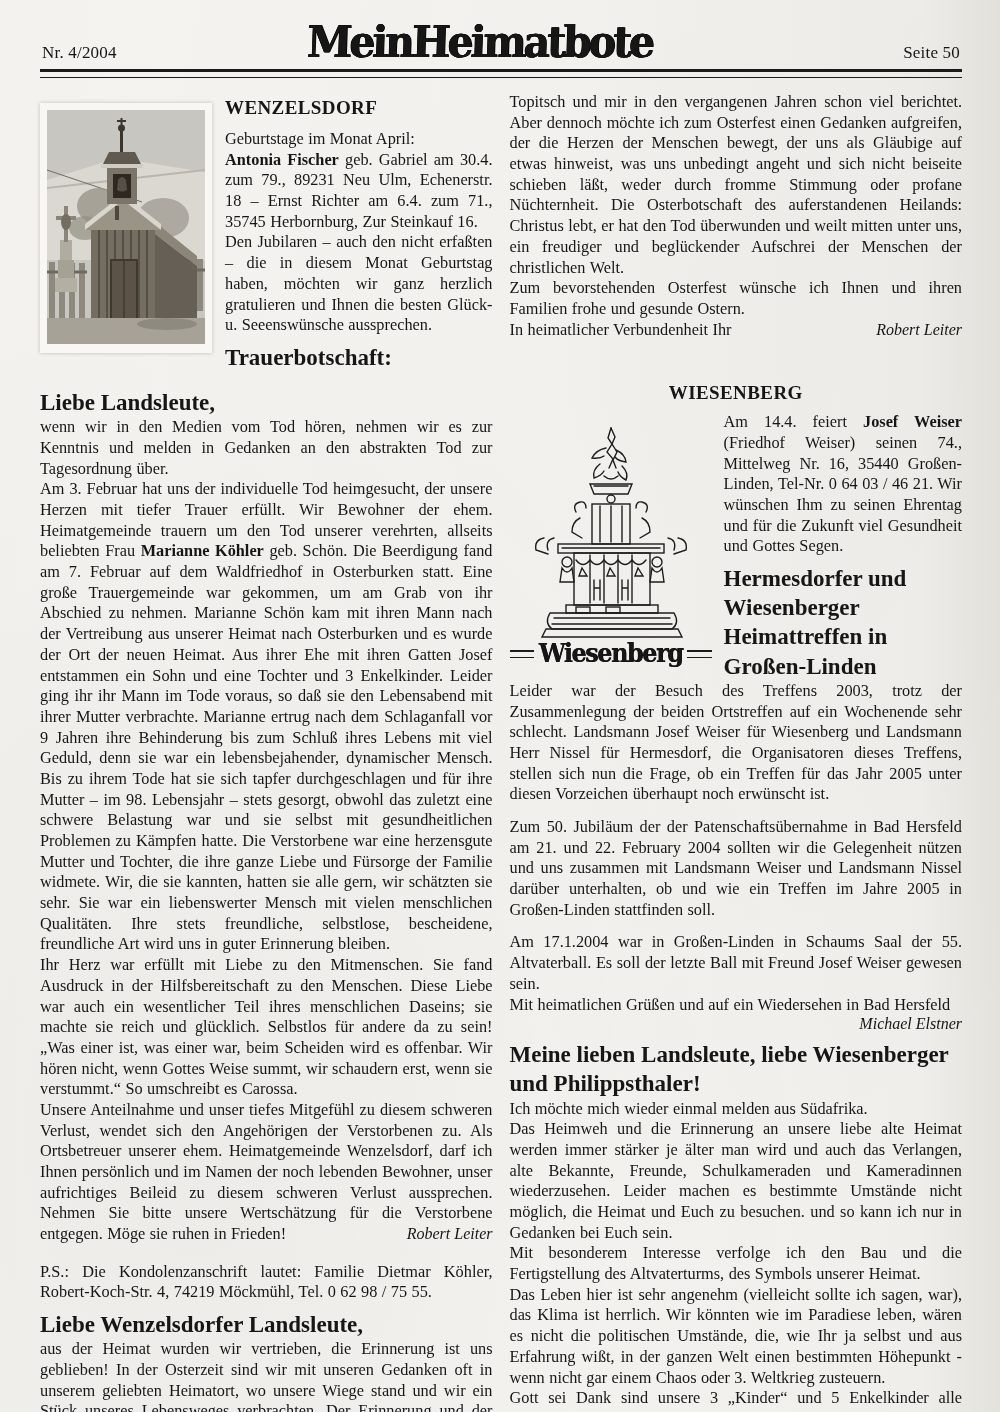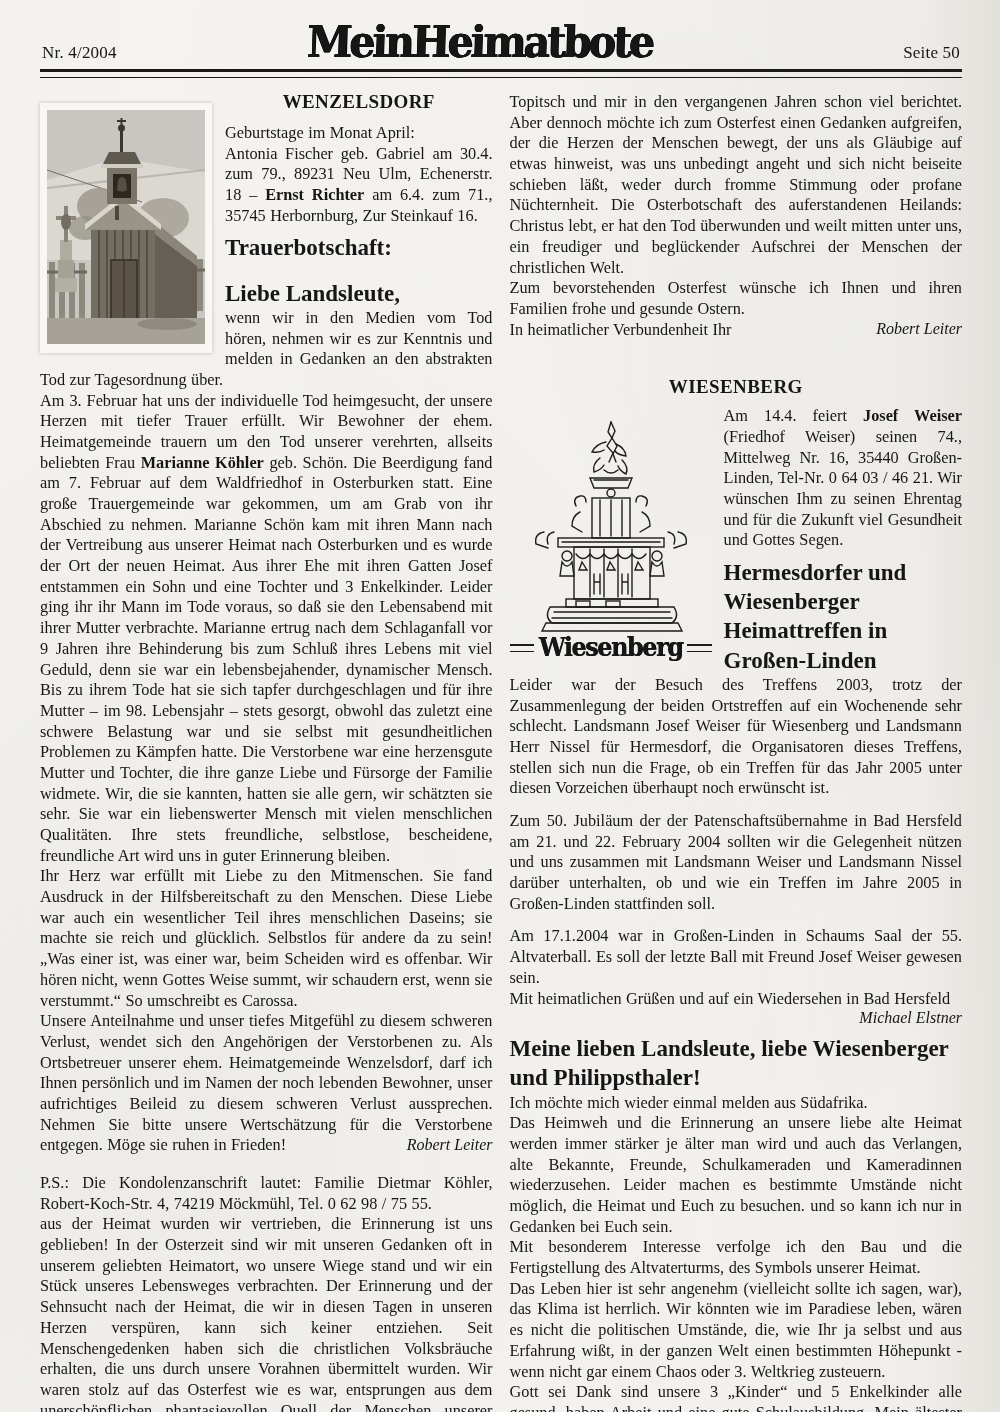--- a/index.html
+++ b/index.html
@@ -41,25 +41,25 @@
   }
   .cols{display:flex;gap:17px;padding:11px 38px 0 40px;}
   .col{flex:1;min-width:0;}
   .p{
     font-size:16.3px;line-height:1.27;text-align:justify;margin:0;
     word-spacing:.4px;
   }
   .gap-s{margin-top:19px;}
   .gap-m{margin-top:12px;}
   h2.sec{
-    font-size:19px;font-weight:bold;letter-spacing:.4px;margin:2px 0 10px 0;text-align:center;
+    font-size:19px;font-weight:bold;letter-spacing:.4px;margin:8px 0 10px 0;
   }
   h3.sub{font-size:23px;font-weight:bold;margin:7px 0 0 0;line-height:1.27;}
   .center{text-align:center;}
-  .sigline{display:flex;justify-content:space-between;align-items:flex-start;gap:10px;}
+  .sigline{display:flex;justify-content:space-between;align-items:center;gap:10px;}
   .sig{font-style:italic;text-align:right;}
   .sig-pull{font-style:italic;text-align:right;margin-top:-20px;}
   
   .photo{
     float:left;width:172px;margin:6px 13px 4px 0;
     background:#f8f7f3;padding:7px 7px 9px 7px;
     box-shadow:0 0 4px rgba(0,0,0,.22);
     box-sizing:border-box;
   }
   .photo svg{display:block;width:158px;height:234px;}
@@ -161,32 +161,34 @@
           <ellipse cx="19" cy="112" rx="5" ry="8" fill="#736d62"></ellipse>
 
           <rect x="0" y="208" width="158" height="26" fill="#a7a298"></rect>
           <ellipse cx="120" cy="214" rx="30" ry="6" fill="#8f8a80"></ellipse>
         </svg>
       </figure>
 
       <h2 class="sec">WENZELSDORF</h2>
 
       <p class="p">Geburtstage im Monat April:</p>
-      <p class="p"><span style="font-weight: normal;">Antonia Fischer</span><span> geb. Gabriel am 30.4. zum 79., 89231 Neu Ulm, Echenerstr. 18 – </span><span style="font-weight: bold;">Ernst Richter</span><span> am 6.4. zum 71., 35745 Herbornburg, Zur Steinkauf 16.</span></p>
+      <p class="p"><span style="font-weight: bold;">Antonia Fischer</span><span> geb. Gabriel am 30.4. zum 79., 89231 Neu Ulm, Echenerstr. 18 – </span><span style="font-weight: normal;">Ernst Richter</span><span> am 6.4. zum 71., 35745 Herbornburg, Zur Steinkauf 16.</span></p>
+      <p class="p">Den Jubilaren – auch den nicht erfaßten – die in diesem Monat Geburtstag haben, möchten wir ganz herzlich gratulieren und Ihnen die besten Glück- u. Seeenswünsche aussprechen.</p>
 
       <h3 class="sub">Trauerbotschaft:</h3>
       <h3 class="sub" style="margin-top:16px">Liebe Landsleute,</h3>
       <p class="p">wenn wir in den Medien vom Tod hören, nehmen wir es zur Kenntnis und melden in Gedanken an den abstrakten Tod zur Tagesordnung über.</p>
       <p class="p"><span>Am 3. Februar hat uns der individuelle Tod heimgesucht, der unsere Herzen mit tiefer Trauer erfüllt. Wir Bewohner der ehem. Heimatgemeinde trauern um den Tod unserer verehrten, allseits beliebten Frau </span><span style="font-weight: bold;">Marianne Köhler</span><span> geb. Schön. Die Beerdigung fand am 7. Februar auf dem Waldfriedhof in Osterburken statt. Eine große Trauergemeinde war gekommen, um am Grab von ihr Abschied zu nehmen. Marianne Schön kam mit ihren Mann nach der Vertreibung aus unserer Heimat nach Osterburken und es wurde der Ort der neuen Heimat. Aus ihrer Ehe mit ihren Gatten Josef entstammen ein Sohn und eine Tochter und 3 Enkelkinder. Leider ging ihr ihr Mann im Tode voraus, so daß sie den Lebensabend mit ihrer Mutter verbrachte. Marianne ertrug nach dem Schlaganfall vor 9 Jahren ihre Behinderung bis zum Schluß ihres Lebens mit viel Geduld, denn sie war ein lebensbejahender, dynamischer Mensch. Bis zu ihrem Tode hat sie sich tapfer durchgeschlagen und für ihre Mutter – im 98. Lebensjahr – stets gesorgt, obwohl das zuletzt eine schwere Belastung war und sie selbst mit gesundheitlichen Problemen zu Kämpfen hatte. Die Verstorbene war eine herzensgute Mutter und Tochter, die ihre ganze Liebe und Fürsorge der Familie widmete. Wir, die sie kannten, hatten sie alle gern, wir schätzten sie sehr. Sie war ein liebenswerter Mensch mit vielen menschlichen Qualitäten. Ihre stets freundliche, selbstlose, bescheidene, freundliche Art wird uns in guter Erinnerung bleiben.</span></p>
       <p class="p">Ihr Herz war erfüllt mit Liebe zu den Mitmenschen. Sie fand Ausdruck in der Hilfsbereitschaft zu den Menschen. Diese Liebe war auch ein wesentlicher Teil ihres menschlichen Daseins; sie machte sie reich und glücklich. Selbstlos für andere da zu sein! „Was einer ist, was einer war, beim Scheiden wird es offenbar. Wir hören nicht, wenn Gottes Weise summt, wir schaudern erst, wenn sie verstummt.“ So umschreibt es Carossa.</p>
       <p class="p">Unsere Anteilnahme und unser tiefes Mitgefühl zu diesem schweren Verlust, wendet sich den Angehörigen der Verstorbenen zu. Als Ortsbetreuer unserer ehem. Heimatgemeinde Wenzelsdorf, darf ich Ihnen persönlich und im Namen der noch lebenden Bewohner, unser aufrichtiges Beileid zu diesem schweren Verlust aussprechen. Nehmen Sie bitte unsere Wertschätzung für die Verstorbene entgegen. Möge sie ruhen in Frieden!</p>
       <div class="sig-pull">Robert Leiter</div>
 
       <p class="p gap-s">P.S.: Die Kondolenzanschrift lautet: Familie Dietmar Köhler, Robert-Koch-Str. 4, 74219 Möckmühl, Tel. 0 62 98 / 75 55.</p>
 
+      <h3 class="sub gap-m">Liebe Wenzelsdorfer Landsleute,</h3>
       <p class="p">aus der Heimat wurden wir vertrieben, die Erinnerung ist uns geblieben! In der Osterzeit sind wir mit unseren Gedanken oft in unserem geliebten Heimatort, wo unsere Wiege stand und wir ein Stück unseres Lebensweges verbrachten. Der Erinnerung und der Sehnsucht nach der Heimat, die wir in diesen Tagen in unseren Herzen verspüren, kann sich keiner entziehen. Seit Menschengedenken haben sich die christlichen Volksbräuche erhalten, die uns durch unsere Vorahnen übermittelt wurden. Wir waren stolz auf das Osterfest wie es war, entsprungen aus dem unerschöpflichen phantasievollen Quell der Menschen unserer Heimat. Gerne erinnern wir uns an die Sitten und Gebräuche in der Osterzeit, an die feierlichen Gottesdienste in der Mutterkirche in Bladensdorf, die besonders schön gestaltet wurden. Darüber wurde von unserem Landsmann</p>
       <div class="clear"></div>
     </div>
 
     <div class="col">
 
       <p class="p" style="margin-top:3px">Topitsch und mir in den vergangenen Jahren schon viel berichtet. Aber dennoch möchte ich zum Osterfest einen Gedanken aufgreifen, der die Herzen der Menschen bewegt, der uns als Gläubige auf etwas hinweist, was uns unbedingt angeht und sich nicht beiseite schieben läßt, weder durch fromme Stimmung oder profane Nüchternheit. Die Osterbotschaft des auferstandenen Heilands: Christus lebt, er hat den Tod überwunden und weilt mitten unter uns, ein freudiger und beglückender Aufschrei der Menschen der christlichen Welt.</p>
       <p class="p">Zum bevorstehenden Osterfest wünsche ich Ihnen und ihren Familien frohe und gesunde Ostern.</p>
       <div class="sigline">
         <span class="p">In heimatlicher Verbundenheit Ihr</span>

